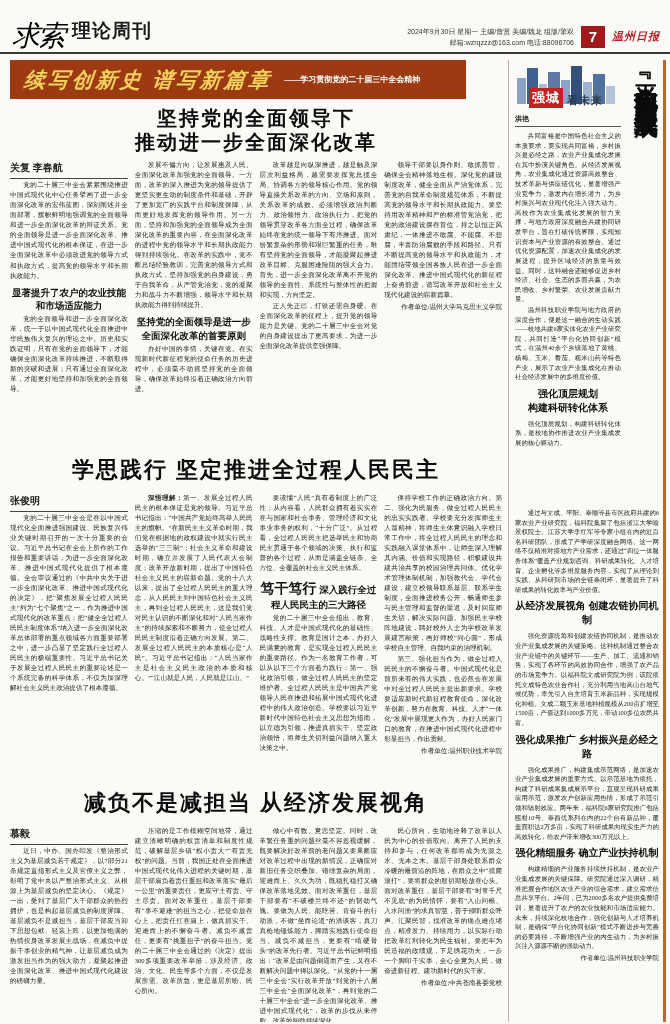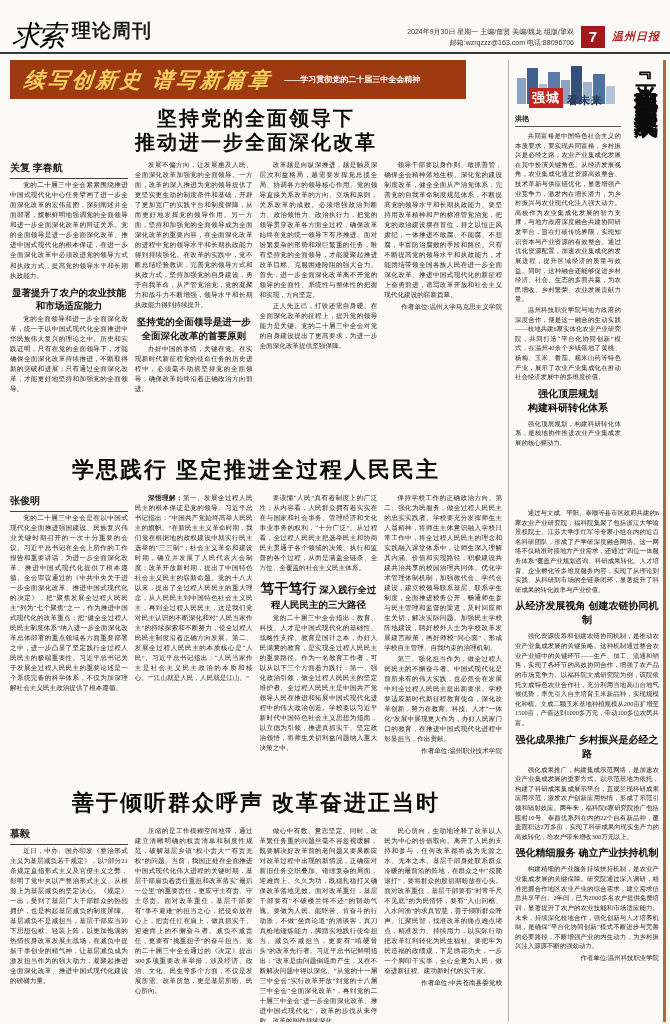--- a/index.html
+++ b/index.html
@@ -161,21 +161,21 @@
           <p class="subhead subhead-inline"><b>笃干笃行</b><span> 深入践行全过程人民民主的三大路径</span></p>
           <p>党的二十届三中全会指出，教育、科技、人才是中国式现代化的基础性、战略性支撑。教育是国计之本，办好人民满意的教育，是实现全过程人民民主的重要路径。作为一名教育工作者，可以从以下三个方面着力践行：第一、强化政治引领，做全过程人民民主的坚定维护者。全过程人民民主是中国共产党领导人民在推进和拓展中国式现代化进程中的伟大政治创造。学校要以习近平新时代中国特色社会主义思想为指南，以立德为引领，推进真抓实干、坚定政治领悟，将师生关切利益问题纳入重大决策之中。</p>
         </div>
         <div class="col">
           <p>保持学校工作的正确政治方向。第二、强化为民服务，做全过程人民民主的忠实实践者。学校要充分发挥师生主人翁精神，将师生主体意识融入学校日常工作中，将全过程人民民主的理念和实践融入课堂体系中，让师生深入理解其内涵、价值和实现路径，积极建设共建共治共享的校园治理共同体。优化学术管理体制机制，加强教代会、学代会建设，建立校领导联系基层、联系学生制度，全面推进校务公开，畅通师生参与民主管理和监督的渠道，及时回应师生关切，解决实际问题。加强民主学校阵地建设，聘好校外人士为学校改革发展建言献策，画好师校“同心圆”，形成学校自主管理、自我约束的治理机制。</p>
           <p>第三、强化担当作为，做全过程人民民主的不懈奋斗者。中国式现代化是前所未有的伟大实践，也必然会在发展中对全过程人民民主提出新要求。学校要适应新时代新征程教育使命，深化改革创新，努力在教育、科技、人才“一体化”发展中展现更大作为，办好人民家门口的教育，在推进中国式现代化进程中彰显担当，作出贡献。</p>
           <p class="attribution">作者单位:温州职业技术学院</p>
         </div>
       </div>
 
-      <div class="h2">善于倾听群众呼声 改革奋进正当时</div>
+      <div class="h2">减负不是减担当 从经济发展视角</div>
 
       <div class="cols a3">
         <div class="col">
           <p class="byline">慕毅</p>
           <p>近日，中办、国办印发《整治形式主义为基层减负若干规定》，以7部分21条规定直指形式主义及官僚主义之弊，彰明了党中央以严整治形式主义、从根源上为基层减负的坚定决心。《规定》一出，受到了基层广大干部群众的热烈拥护，也是构起基层减负的制度屏障。基层减负不是减担当，基层干部应当卸下思想包袱、轻装上阵，以更加饱满的热情投身改革发展主战场，在减负中提振干事创业的精气神，让基层减负成为激发担当作为的强大动力，凝聚起推进全面深化改革、推进中国式现代化建设的磅礴力量。</p>
         </div>
         <div class="col">
           <p>压缩的是工作模糊空间地带，通过建立清晰明确的权责清单和制度性规范，破解基层乡镇“权小责大”“有责无权”的问题。当前，我国正处在全面推进中国式现代化伟大进程的关键时期，基层干部肩负着责任重担和改革落实“最后一公里”的重要责任，更应守土有责、守土尽责。面对改革重任，基层干部要有“事不避难”的担当之心，把使命放在心上，把责任扛在肩上，做真抓实干、迎难而上的不懈奋斗者。减负不减责任，更要有“挑重担子”的奋斗担当。党的二十届三中全会通过的《决定》提出300多项重要改革举措，涉及经济、政治、文化、民生等多个方面，不仅是发展所需、改革所急，更是基层所盼、民心所向。</p>
         </div>
         <div class="col">

